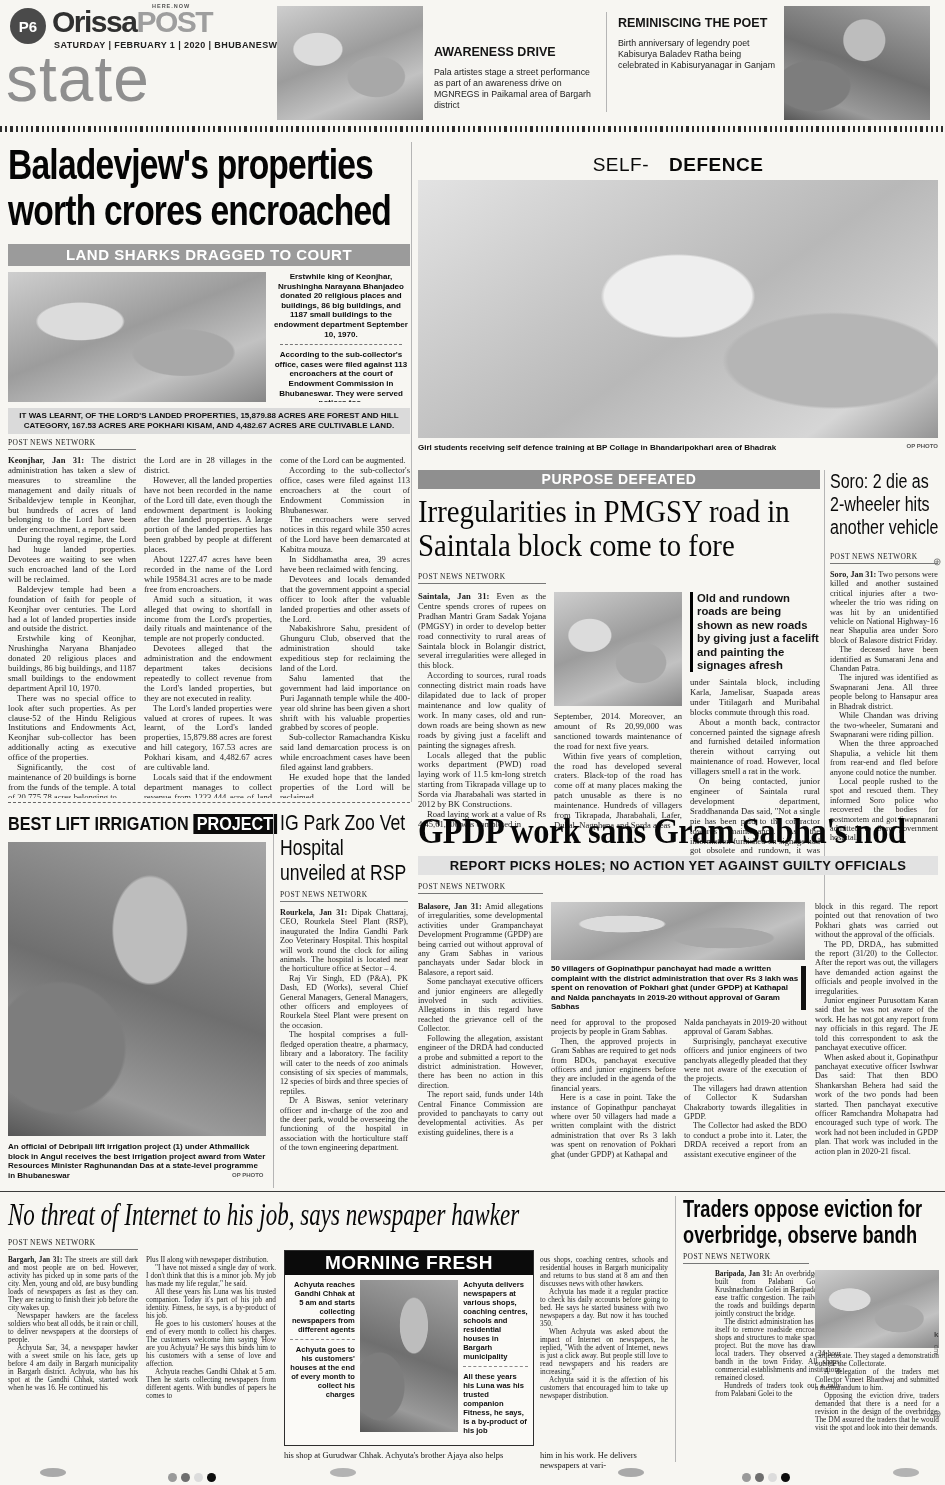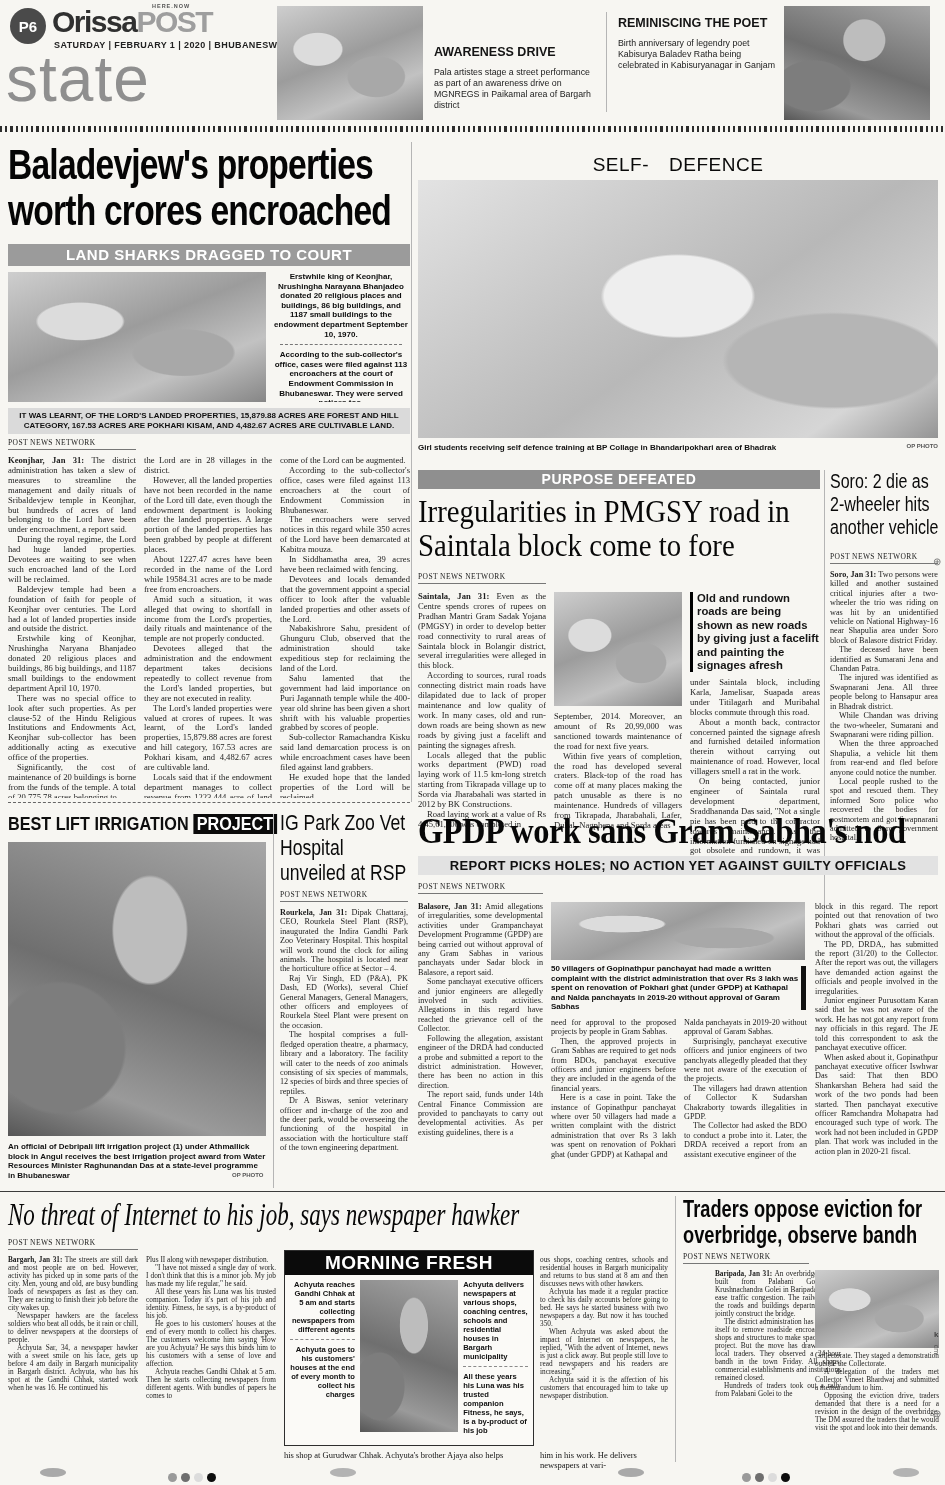--- a/index.html
+++ b/index.html
@@ -144,21 +144,21 @@
         <p>Sahu lamented that the government had laid importance on Puri Jagannath temple while the 400-year old shrine has been given a short shrift with his valuable properties grabbed by scores of people.</p>
         <p>Sub-collector Ramachandra Kisku said land demarcation process is on while encroachment cases have been filed against land grabbers.</p>
         <p>He exuded hope that the landed properties of the Lord will be reclaimed.</p>
       </div>
     <div class="abs" style="left:8px;top:802px;width:402px;border-top:1px dashed #666;"></div>
     <div class="abs vrule" style="left:411px;top:142px;height:660px;"></div>
   </section>
 
   <section>
     <div class="abs san" style="left:418px;top:154px;width:520px;text-align:center;font-size:19px;letter-spacing:.5px;color:#0a0a0a;">
-      <span>SELF-</span><span style="font-weight:400;margin-left:20px;">DEFENCE</span>
+      <span>SELF-</span><span style="font-weight:700;margin-left:20px;">DEFENCE</span>
     </div>
     <div class="abs ph-light" style="left:418px;top:180px;width:520px;height:258px;"></div>
     <div class="abs" style="left:418px;top:443px;width:520px;display:flex;justify-content:space-between;align-items:flex-start;text-align:center;">
       <span class="caption">Girl students receiving self defence training at BP Collage in Bhandaripokhari area of Bhadrak</span>
       <span class="credit">OP PHOTO</span>
     </div>
   </section>
 
   <section>
     <div class="abs bar" style="left:418px;top:470px;width:402px;height:19px;line-height:19px;background:#8f8f8f;font-size:14px;letter-spacing:.5px;">PURPOSE DEFEATED</div>

